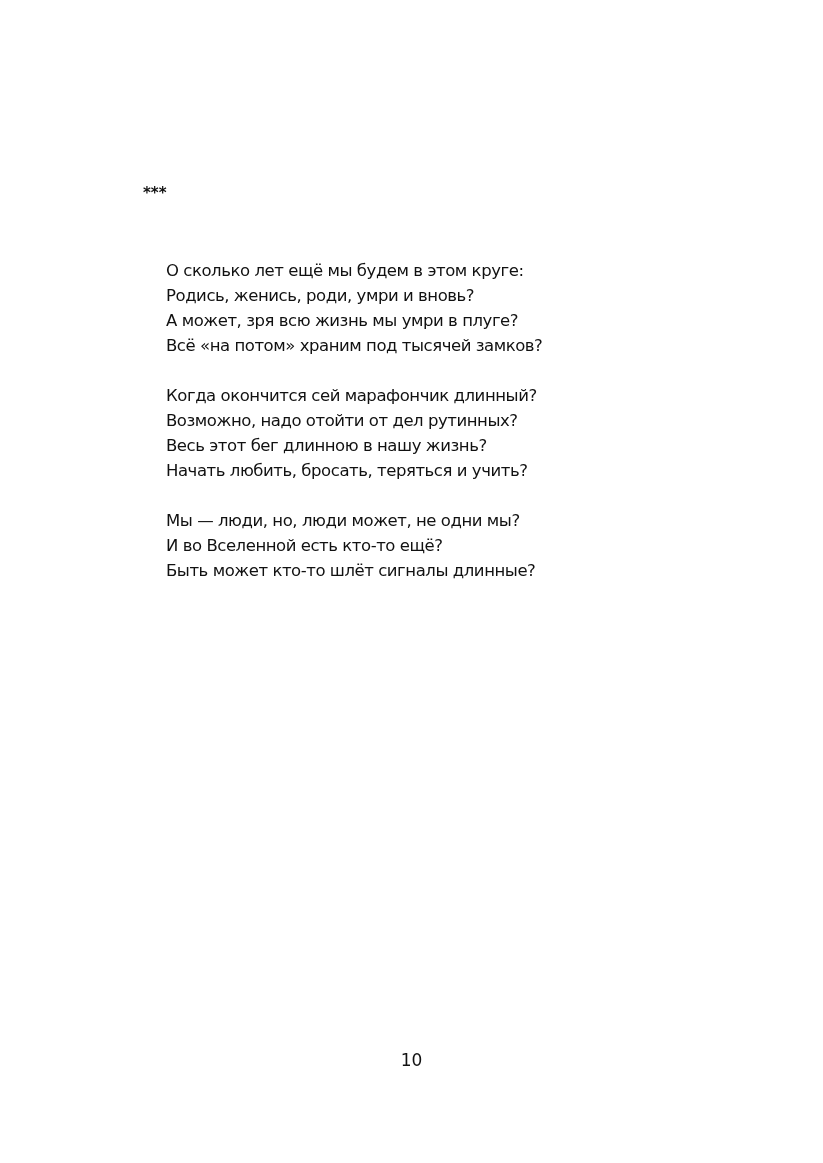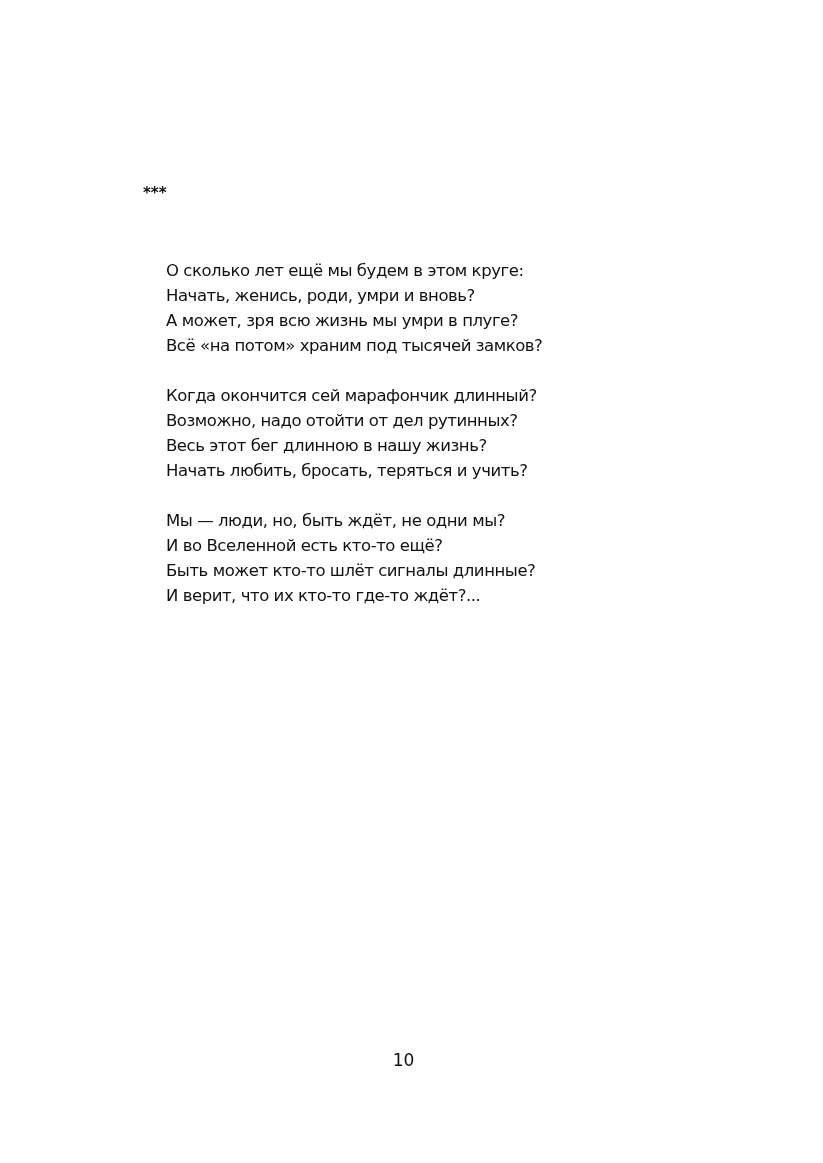--- a/index.html
+++ b/index.html
@@ -17,46 +17,45 @@
       font-size: 15px; font-weight: bold; letter-spacing: 0px;
       font-family: "DejaVu Sans", sans-serif;
     }
     .poem { position: absolute; left: 166px; top: 246px; }
     .stanza { margin: 12px 0 25px 0; }
     .line {
       font-size: 16.5px; line-height: 25px; white-space: nowrap;
       font-family: "DejaVu Sans", sans-serif; letter-spacing: -0.45px;
     }
     .page-number {
-      position: absolute; left: 10px; width: 787px; top: 1050px;
+      position: absolute; left: 18px; width: 787px; top: 1050px;
       text-align: center; font-size: 17px;
       font-family: "DejaVu Sans", sans-serif;
     }
   </style>
 </head>
 <body>
 
 <div class="page">
   <div class="separator">***</div>
 
   <div class="poem">
     <div class="stanza">
       <div class="line">О сколько лет ещё мы будем в этом круге:</div>
-      <div class="line">Начать, женись, роди, умри и вновь?</div>
+      <div class="line">Родись, женись, роди, умри и вновь?</div>
       <div class="line">А может, зря всю жизнь мы умри в плуге?</div>
       <div class="line">Всё «на потом» храним под тысячей замков?</div>
     </div>
     <div class="stanza">
       <div class="line">Когда окончится сей марафончик длинный?</div>
       <div class="line">Возможно, надо отойти от дел рутинных?</div>
       <div class="line">Весь этот бег длинною в нашу жизнь?</div>
       <div class="line">Начать любить, бросать, теряться и учить?</div>
     </div>
     <div class="stanza">
-      <div class="line">Мы — люди, но, быть ждёт, не одни мы?</div>
+      <div class="line">Мы — люди, но, люди может, не одни мы?</div>
       <div class="line">И во Вселенной есть кто-то ещё?</div>
       <div class="line">Быть может кто-то шлёт сигналы длинные?</div>
-      <div class="line">И верит, что их кто-то где-то ждёт?...</div>
     </div>
   </div>
 
   <div class="page-number">10</div>
 </div>
 
 </body></html>

